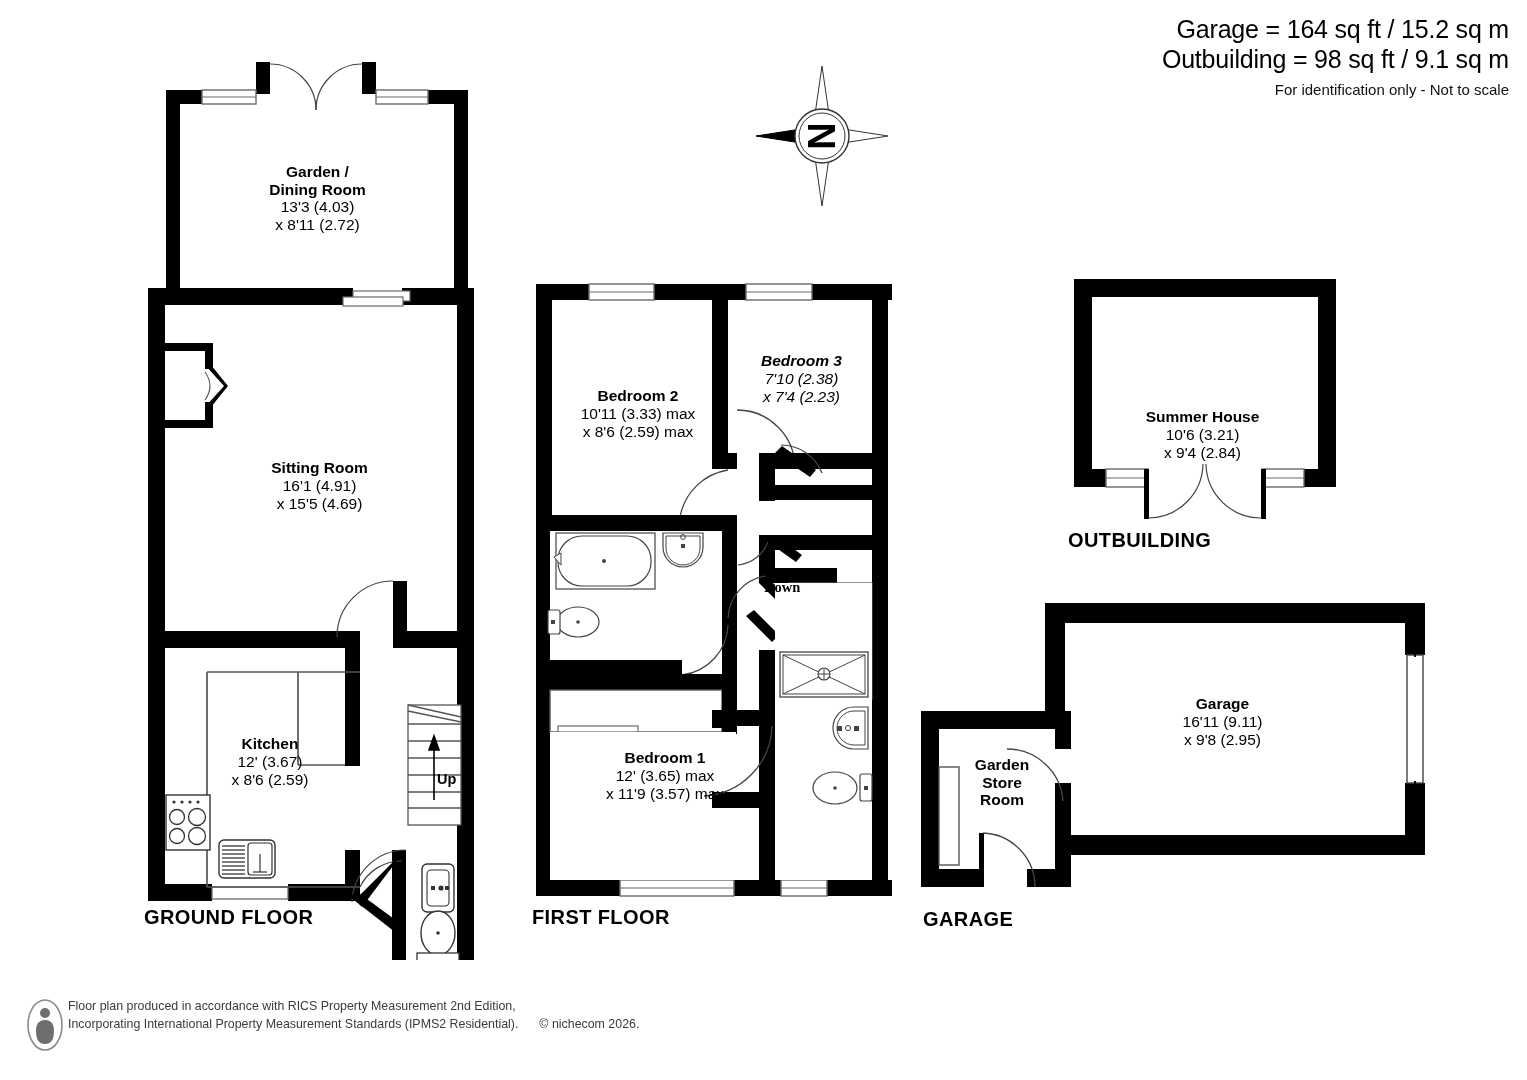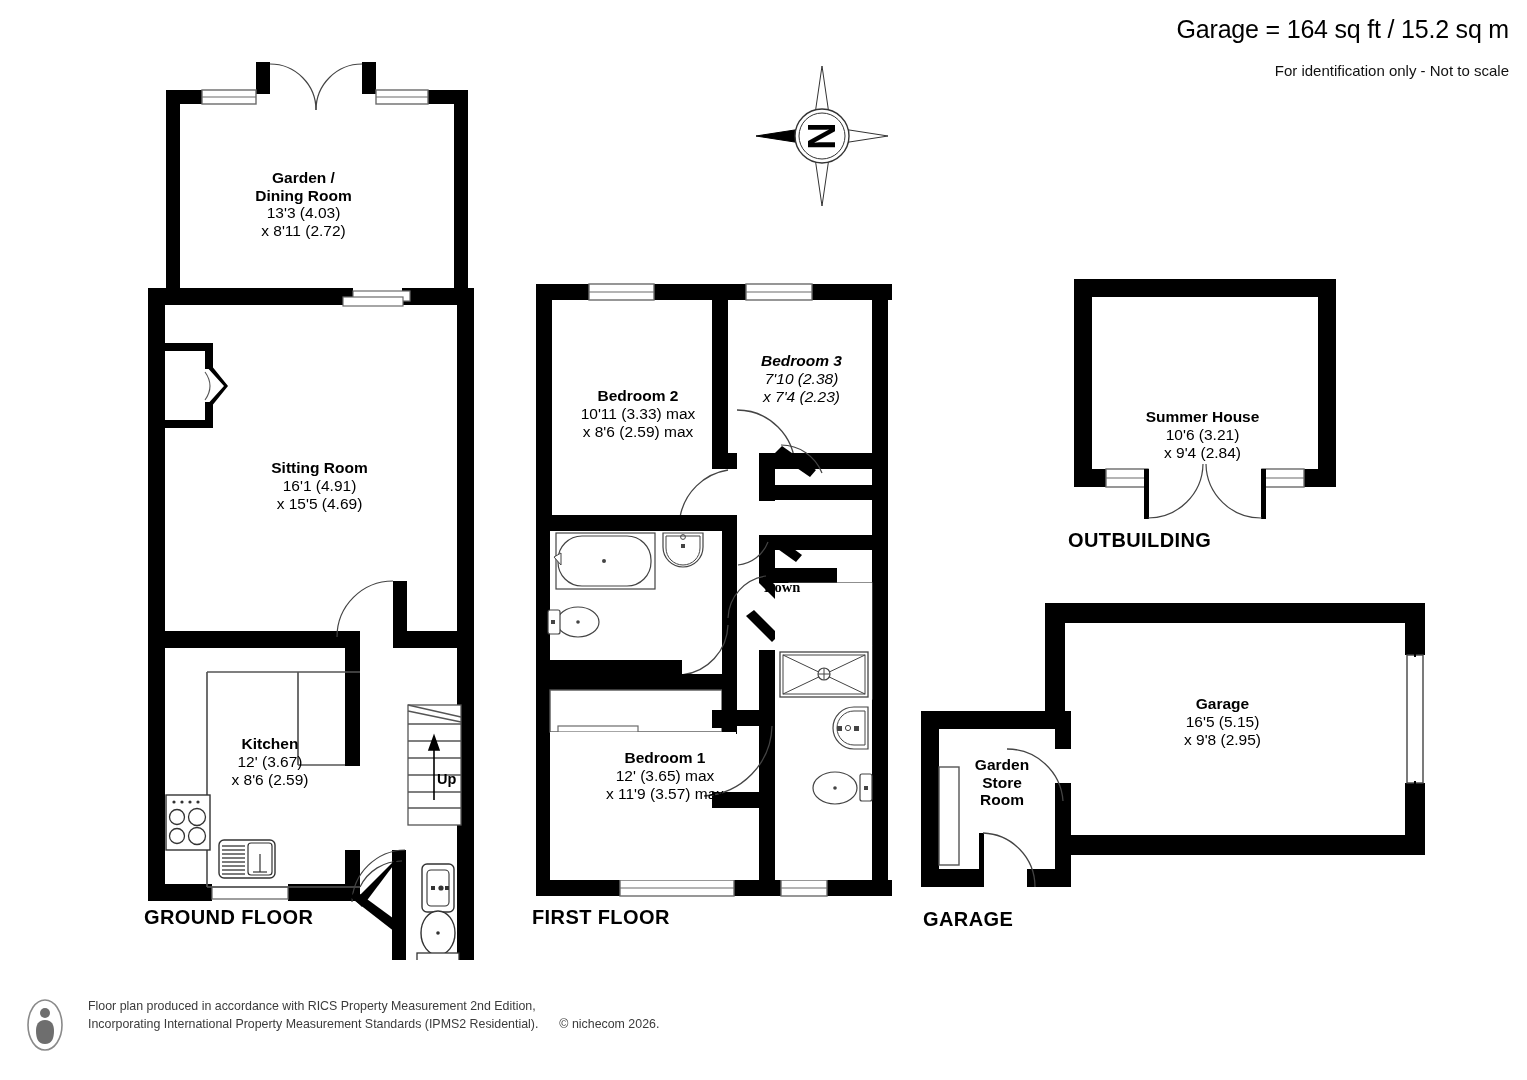--- a/index.html
+++ b/index.html
@@ -2,38 +2,39 @@
 <html><head>
 <meta charset="utf-8">
 <style>
   html,body{margin:0;padding:0;background:#ffffff;}
   body{width:1527px;height:1080px;position:relative;overflow:hidden;
        font-family:"Liberation Sans","DejaVu Sans",sans-serif;color:#000;}
   .abs{position:absolute;}
   
   #header{right:18px;top:14px;text-align:right;}
   #header .line{font-size:25px;line-height:30px;letter-spacing:-0.2px;white-space:nowrap;}
-  #header .note{font-size:15px;line-height:24px;margin-top:15px;color:#111;}
+  #header .note{font-size:15px;line-height:24px;margin-top:4px;color:#111;}
   
   .rlabel{text-align:center;line-height:18px;}
   .rlabel .nm{font-weight:bold;font-size:15.5px;line-height:17.5px;}
   .rlabel .dm{font-size:15.5px;line-height:18px;}
   .flabel{font-weight:bold;font-size:20px;letter-spacing:0.4px;}
   .slabel{font-weight:bold;font-size:14.5px;}
   
-  #footer{left:26px;top:998px;display:flex;align-items:flex-start;gap:24px;justify-content:flex-end;}
+  #footer{left:26px;top:998px;display:flex;align-items:flex-start;gap:4px;justify-content:flex-end;}
   #footer .txt{font-size:12.4px;line-height:17.5px;color:#3b3b3b;}
   .nowrapline{white-space:nowrap;}
   svg{display:block;}
 </style>
 </head>
 <body>
 
 <div class="abs" id="header">
   <div class="line">Garage = 164 sq ft / 15.2 sq m</div>
+  <div class="line">Outbuilding = 98 sq ft / 9.1 sq m</div>
   <div class="note">For identification only - Not to scale</div>
 </div>
 
 <div class="abs" style="left:752px;top:62px;width:140px;height:148px;">
   <svg width="140" height="148" viewBox="0 0 140 148">
     <g fill="#ffffff" stroke="#333" stroke-width="1">
       <path d="M70 4 L79 66 L70 78 L61 66 Z"></path>
       <path d="M70 144 L79 82 L70 70 L61 82 Z"></path>
       <path d="M136 74 L78 83 L66 74 L78 65 Z"></path>
     </g>
@@ -235,21 +236,21 @@
     <circle cx="298" cy="873" r="1.8" fill="#333"></circle>
     <rect x="277" y="893" width="42" height="12" fill="#fff" stroke="#333" stroke-width="1.3"></rect>
   </g>
 
   <g>
     <rect x="283" y="906" width="30" height="14" fill="#fff" stroke="#6b6b6b" stroke-width="1.3"></rect>
   </g>
 </svg>
 </div>
 
-<div class="abs rlabel" style="left:196px;top:163px;width:215px;margin-top:6px;">
+<div class="abs rlabel" style="left:210px;top:163px;width:215px;">
   <div class="nm">Garden /</div>
   <div class="nm">Dining Room</div>
   <div class="dm">13'3 (4.03)</div>
   <div class="dm">x 8'11 (2.72)</div>
 </div>
 <div class="abs rlabel" style="left:212px;top:459px;width:215px;">
   <div class="nm">Sitting Room</div>
   <div class="dm">16'1 (4.91)</div>
   <div class="dm">x 15'5 (4.69)</div>
 </div>
@@ -498,21 +499,21 @@
   <g fill="none" stroke="#444" stroke-width="1.3">
     <path d="M92 154 A 56 56 0 0 1 148 206"></path>
   </g>
   <g fill="none" stroke="#444" stroke-width="1.3">
     <path d="M68 238 A 54 54 0 0 1 120 292"></path>
   </g>
 </svg>
 </div>
 <div class="abs rlabel" style="left:1140px;top:695px;width:165px;">
   <div class="nm">Garage</div>
-  <div class="dm">16'5 (5.15)</div>
+  <div class="dm">16'11 (9.11)</div>
   <div class="dm">x 9'8 (2.95)</div>
 </div>
 <div class="abs rlabel" style="left:957px;top:756px;width:90px;">
   <div class="nm">Garden</div>
   <div class="nm">Store</div>
   <div class="nm">Room</div>
 </div>
 <div class="abs flabel" style="left:923px;top:908px;">GARAGE</div>
 
 <div class="abs" id="footer">

